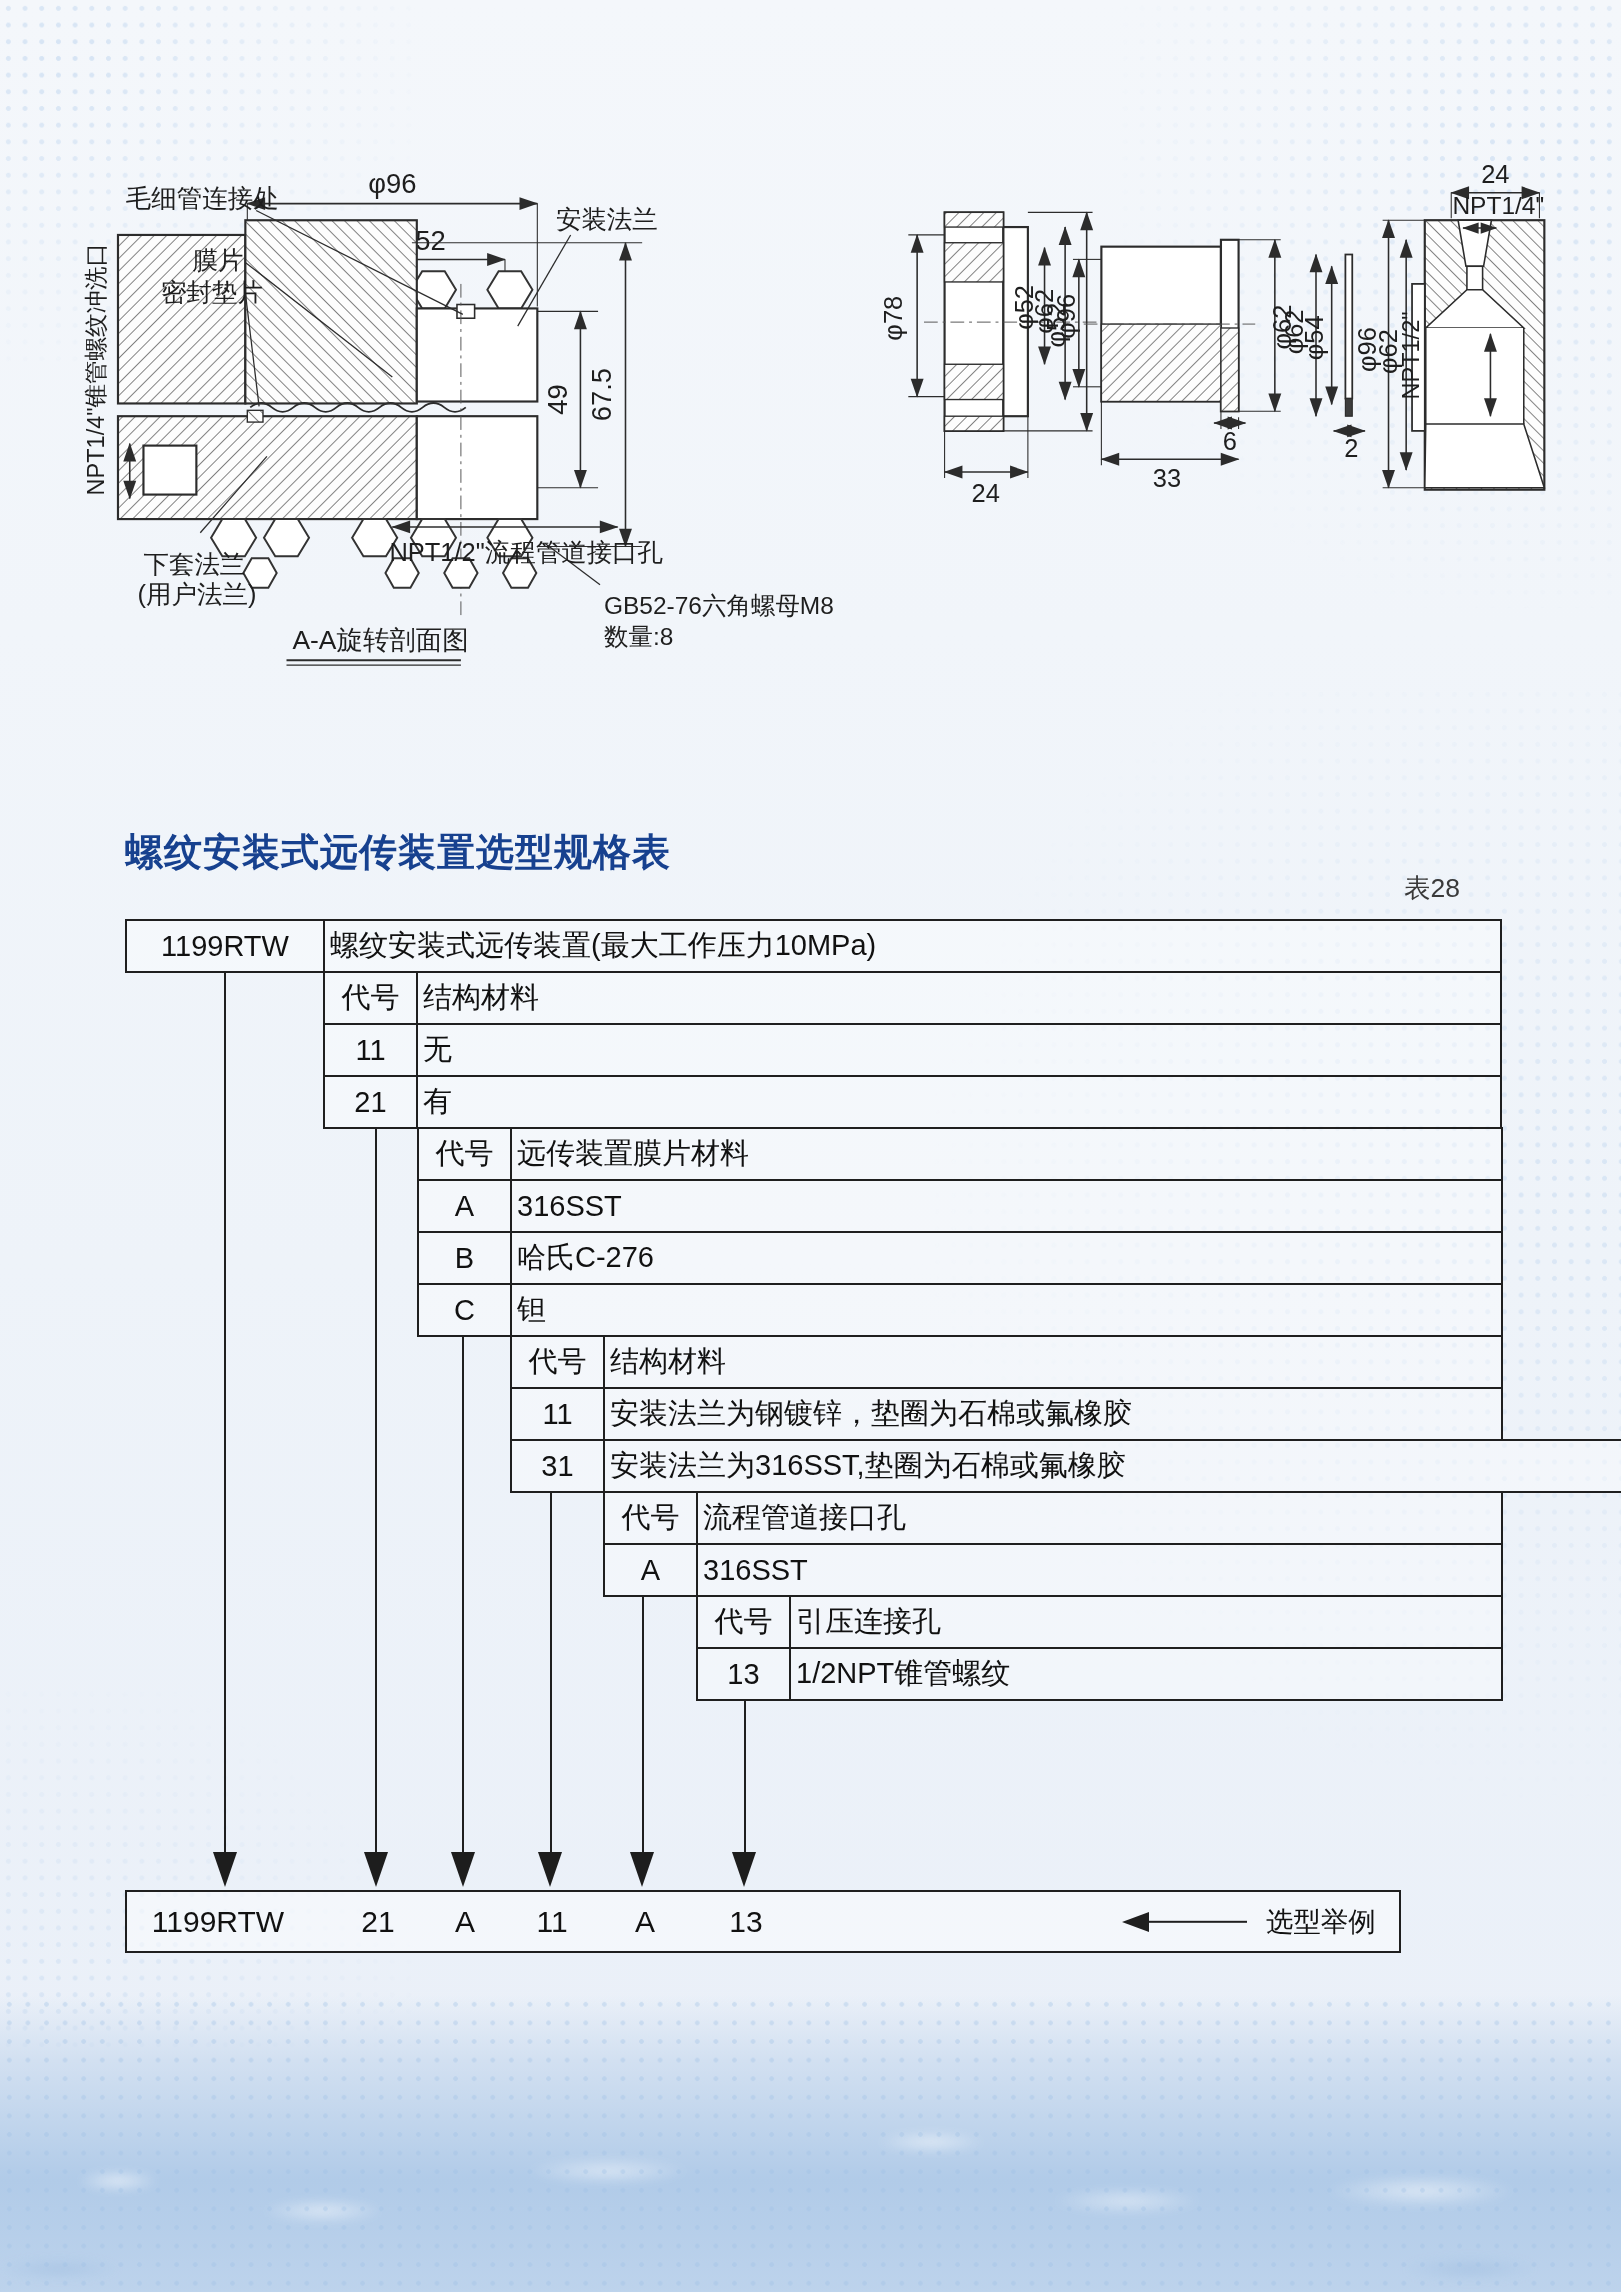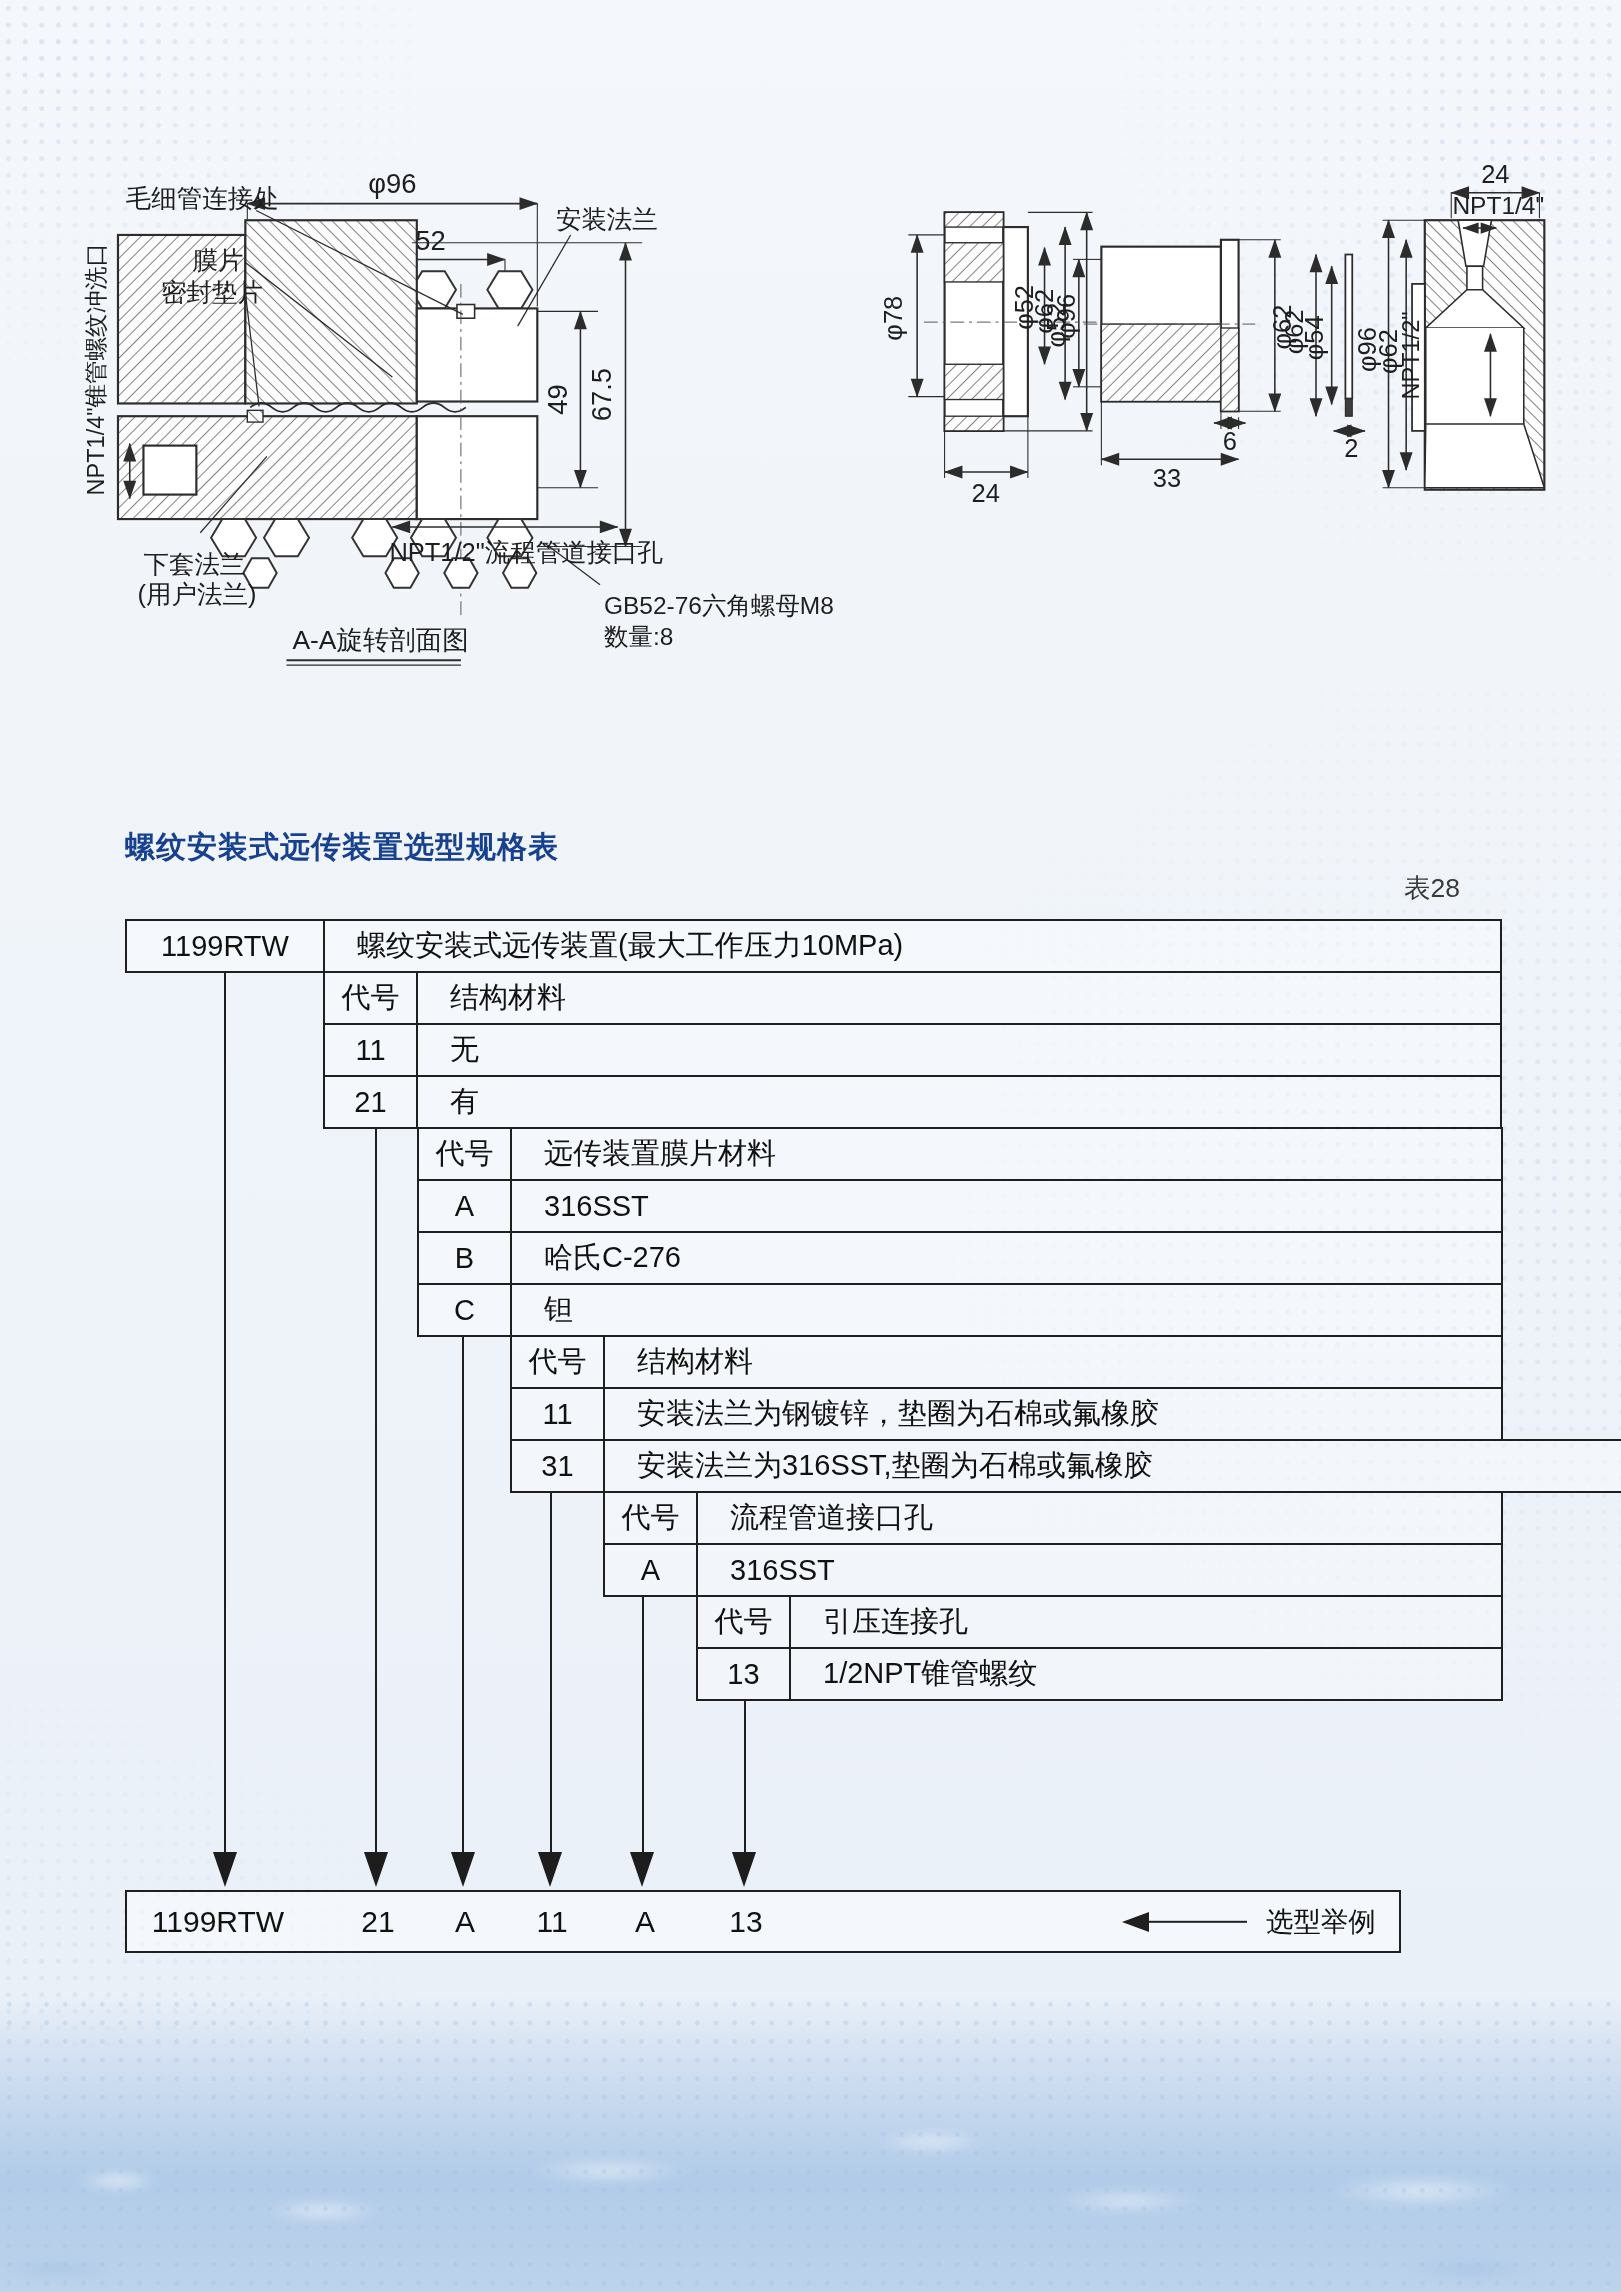--- a/index.html
+++ b/index.html
@@ -35,29 +35,29 @@
        radial-gradient(108px 19.6px at 1127px 206px,rgba(255,255,255,.6),transparent 70%),
        radial-gradient(137px 23.5px at 1421px 196px,rgba(255,255,255,.7),transparent 70%),
        radial-gradient(98px 17.6px at 1470px 274px,rgba(164,193,226,.9),transparent 70%),
        radial-gradient(88px 15.7px at 59px 274px,rgba(164,193,226,.9),transparent 70%);}
   #map-band .dotso{position:absolute;inset:0;background-image:radial-gradient(circle,#9dbfe4 2px,transparent 2.6px);
       background-size:18.6px 18.6px;opacity:.35;}
 
   
   #caption{position:absolute;left:147px;top:757px;width:1127px;text-align:center;
       font-size:30px;color:#2d2d2d;letter-spacing:0.5px;}
-  #sec-title{position:absolute;left:125px;top:827px;font-size:30px;font-weight:bold;color:#17418F;letter-spacing:1px;}
+  #sec-title{position:absolute;left:125px;top:827px;font-size:38px;font-weight:bold;color:#17418F;letter-spacing:1px;}
   #table-no{position:absolute;left:1362px;top:870px;width:140px;text-align:center;font-size:26.5px;color:#3a3a3a;}
 
   
   .trow{position:absolute;height:54px;border:2.4px solid #1f1f1f;box-sizing:border-box;
         display:flex;background:rgba(255,255,255,.35);}
   .tcode{display:flex;align-items:center;justify-content:center;font-size:29px;color:#111;
         border-right:2.4px solid #1f1f1f;box-sizing:border-box;flex:0 0 auto;}
-  .tdesc{display:flex;align-items:center;padding-left:32px;font-size:29px;color:#111;white-space:nowrap;}
+  .tdesc{display:flex;align-items:center;padding-left:5px;font-size:29px;color:#111;white-space:nowrap;}
   .vline{position:absolute;width:2.4px;background:#1f1f1f;}
   .varrow{position:absolute;width:0;height:0;border-left:12.7px solid transparent;
         border-right:12.7px solid transparent;border-top:35px solid #1d1d1d;}
 
   #example-row{position:absolute;left:125px;top:1890px;width:1276px;height:63px;
         border:2.4px solid #1f1f1f;box-sizing:border-box;background:rgba(255,255,255,.45);}
   .ex-val{position:absolute;top:0;height:100%;display:flex;align-items:center;
         transform:translateX(-50%);font-size:30px;color:#111;white-space:nowrap;}
   #ex-arrow-head{position:absolute;left:995px;top:50%;transform:translateY(-50%);width:0;height:0;
         border-top:10.8px solid transparent;border-bottom:10.8px solid transparent;border-right:27.4px solid #1f1f1f;}

